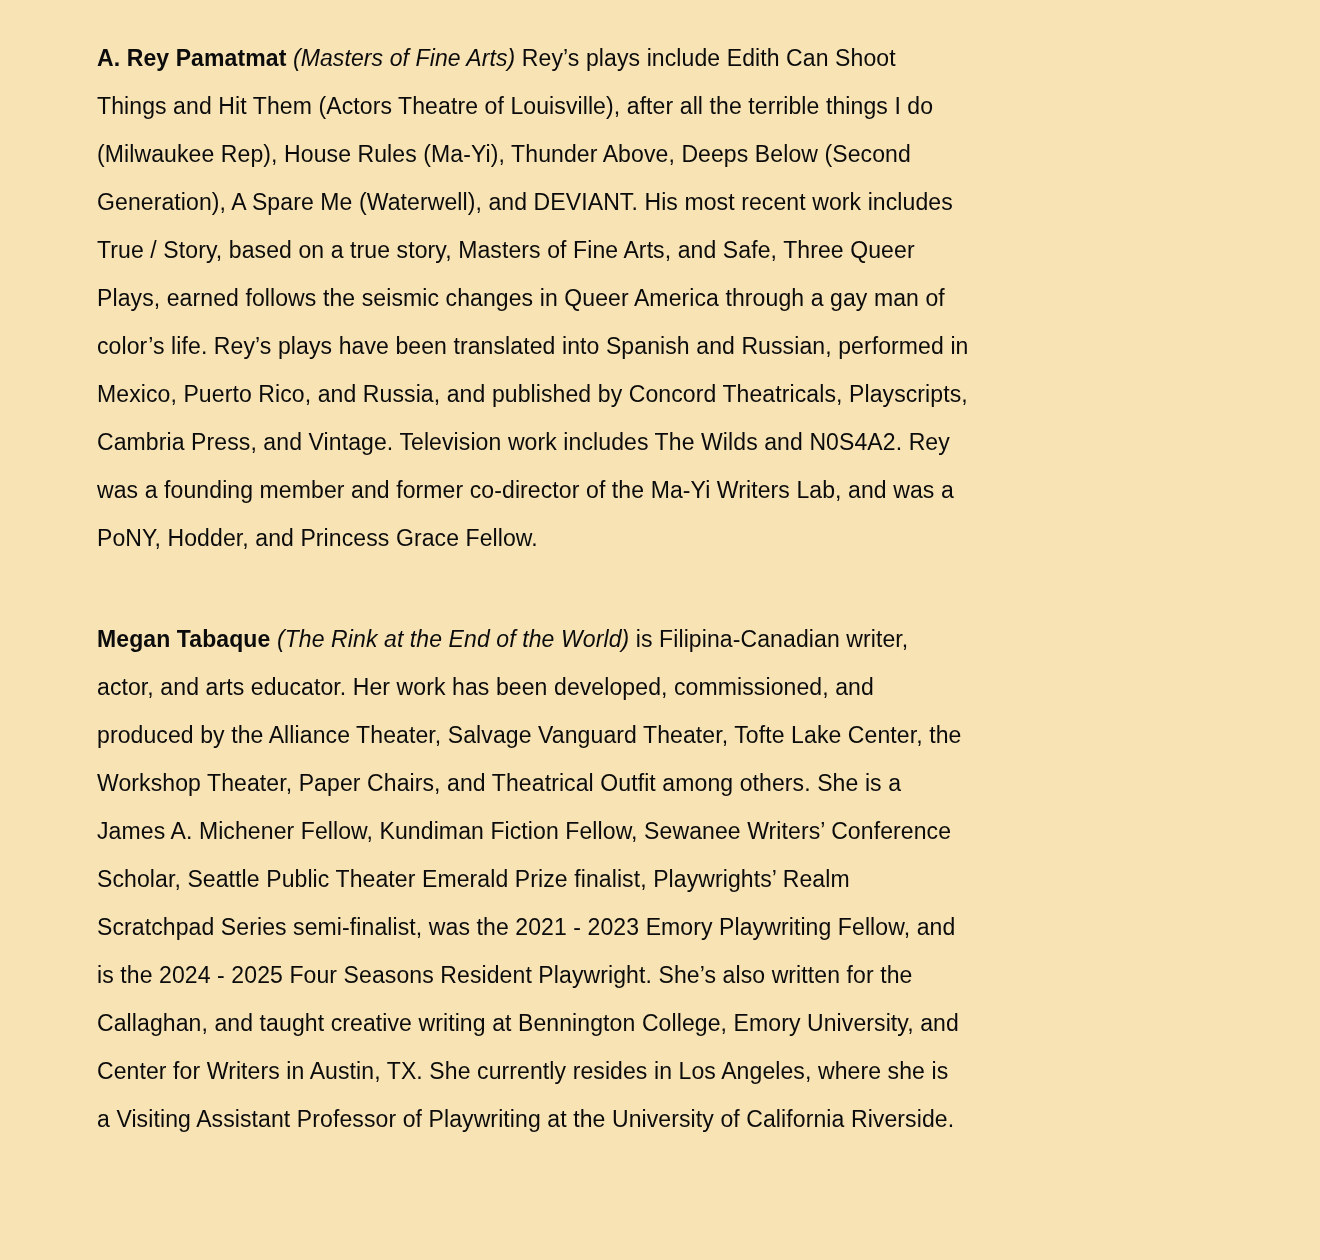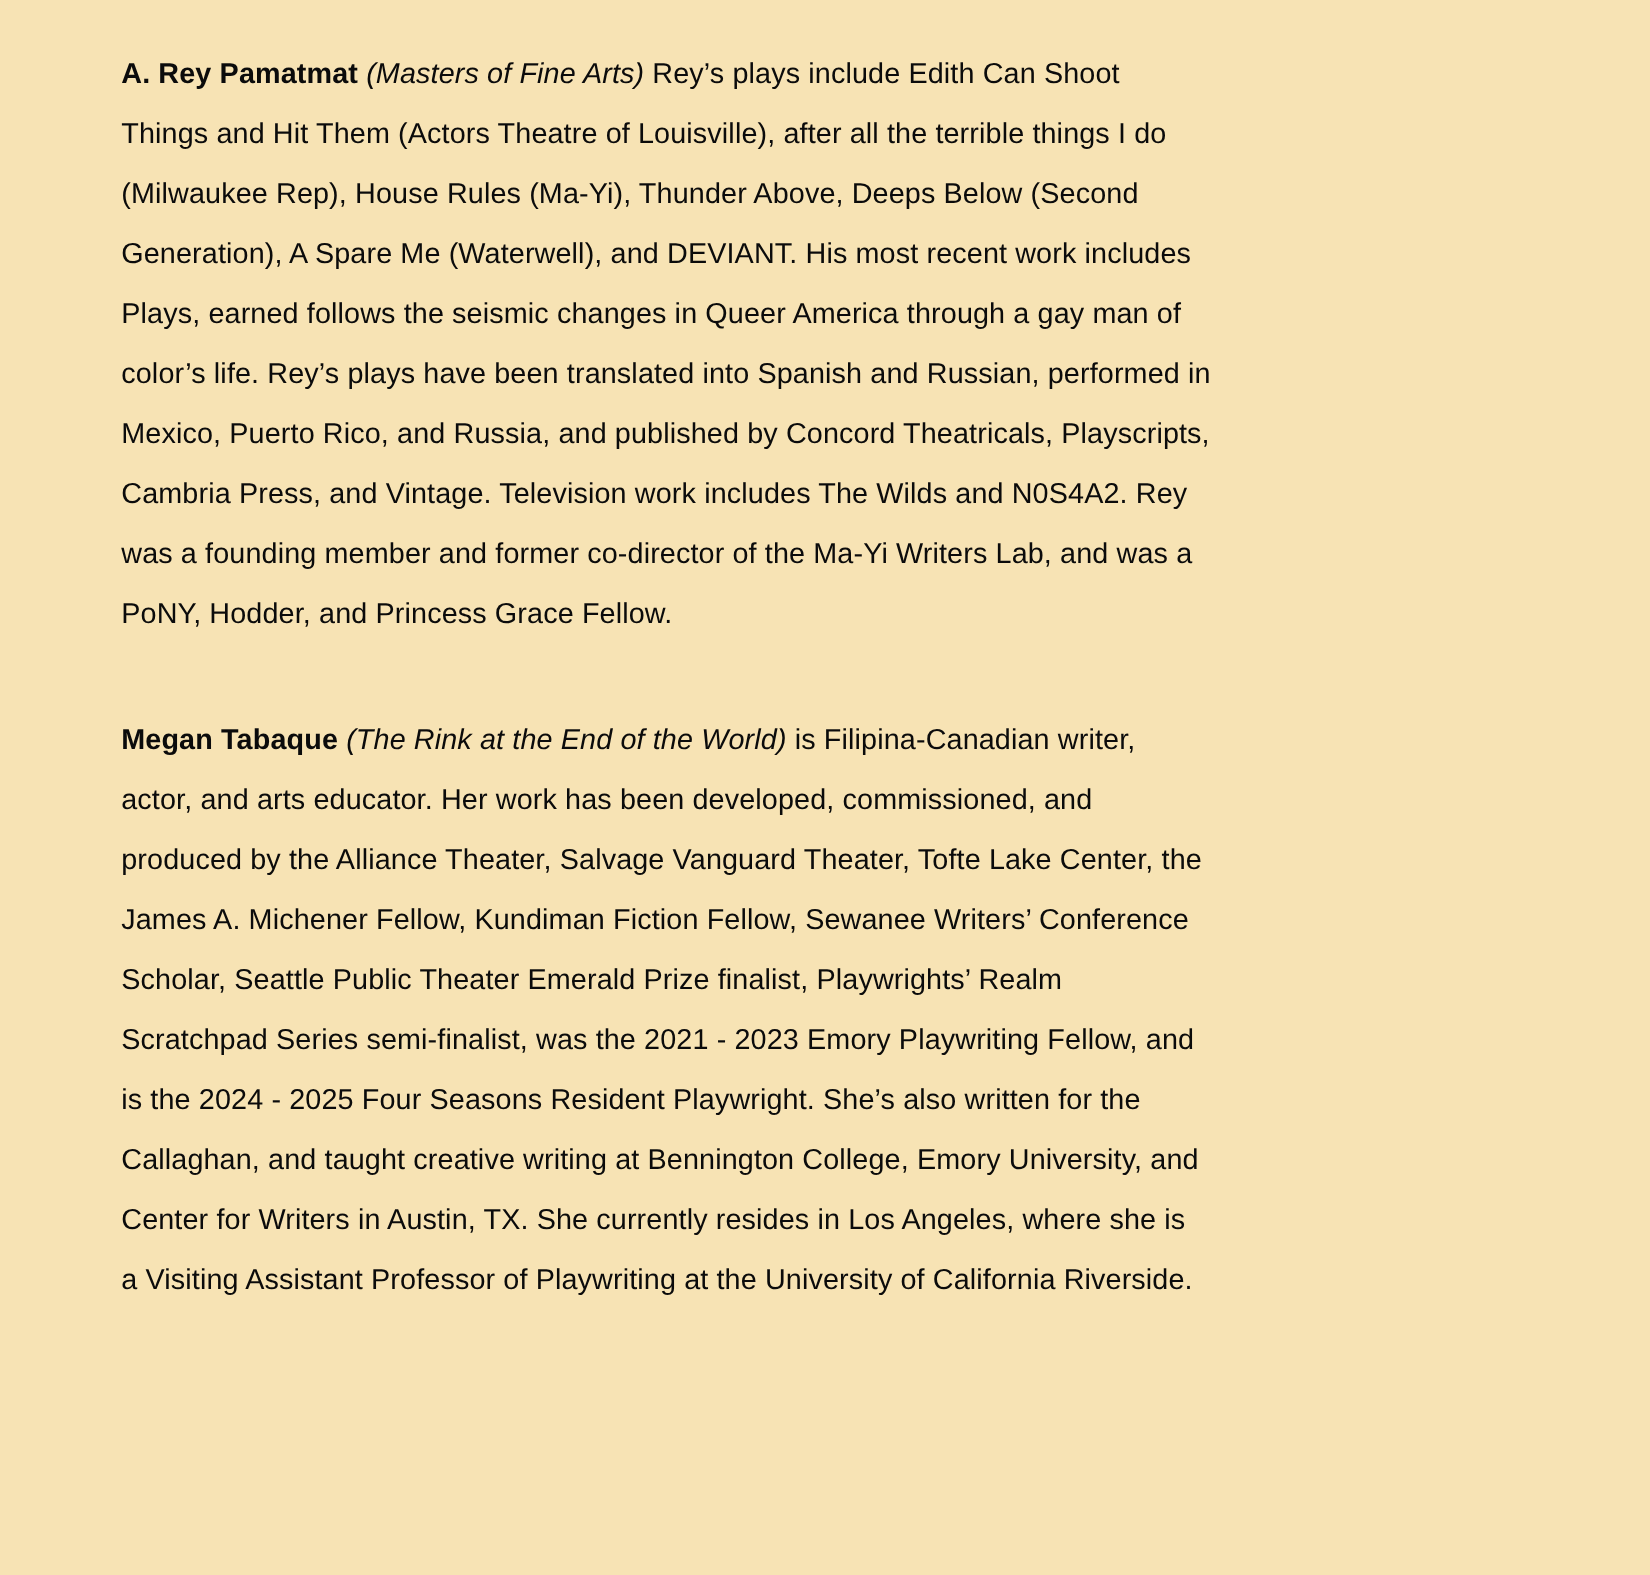--- a/index.html
+++ b/index.html
@@ -35,31 +35,33 @@
 </style>
 </head>
 <body style="background-color: rgb(247, 227, 180);">
 
 <main class="doc" style="color: rgb(11, 11, 11);">
   <section class="bio">
       <div class="line"><span class="b">A. Rey Pamatmat</span><span class="r"> </span><span class="i">(Masters of Fine Arts)</span><span class="r"> Rey’s plays include Edith Can Shoot</span></div>
       <div class="line"><span class="r">Things and Hit Them (Actors Theatre of Louisville), after all the terrible things I do</span></div>
       <div class="line"><span class="r">(Milwaukee Rep), House Rules (Ma-Yi), Thunder Above, Deeps Below (Second</span></div>
       <div class="line"><span class="r">Generation), A Spare Me (Waterwell), and DEVIANT. His most recent work includes</span></div>
+      <div class="line"><span class="r">True / Story, based on a true story, Masters of Fine Arts, and Safe, Three Queer</span></div>
       <div class="line"><span class="r">Plays, earned follows the seismic changes in Queer America through a gay man of</span></div>
       <div class="line"><span class="r">color’s life. Rey’s plays have been translated into Spanish and Russian, performed in</span></div>
       <div class="line"><span class="r">Mexico, Puerto Rico, and Russia, and published by Concord Theatricals, Playscripts,</span></div>
       <div class="line"><span class="r">Cambria Press, and Vintage. Television work includes The Wilds and N0S4A2. Rey</span></div>
       <div class="line"><span class="r">was a founding member and former co-director of the Ma-Yi Writers Lab, and was a</span></div>
       <div class="line"><span class="r">PoNY, Hodder, and Princess Grace Fellow.</span></div>
     </section>
   <section class="bio">
       <div class="line"><span class="b">Megan Tabaque</span><span class="r"> </span><span class="i">(The Rink at the End of the World)</span><span class="r"> is Filipina-Canadian writer,</span></div>
       <div class="line"><span class="r">actor, and arts educator. Her work has been developed, commissioned, and</span></div>
       <div class="line"><span class="r">produced by the Alliance Theater, Salvage Vanguard Theater, Tofte Lake Center, the</span></div>
+      <div class="line"><span class="r">Workshop Theater, Paper Chairs, and Theatrical Outfit among others. She is a</span></div>
       <div class="line"><span class="r">James A. Michener Fellow, Kundiman Fiction Fellow, Sewanee Writers’ Conference</span></div>
       <div class="line"><span class="r">Scholar, Seattle Public Theater Emerald Prize finalist, Playwrights’ Realm</span></div>
       <div class="line"><span class="r">Scratchpad Series semi-finalist, was the 2021 - 2023 Emory Playwriting Fellow, and</span></div>
       <div class="line"><span class="r">is the 2024 - 2025 Four Seasons Resident Playwright. She’s also written for the</span></div>
       <div class="line"><span class="r">Callaghan, and taught creative writing at Bennington College, Emory University, and</span></div>
       <div class="line"><span class="r">Center for Writers in Austin, TX. She currently resides in Los Angeles, where she is</span></div>
       <div class="line"><span class="r">a Visiting Assistant Professor of Playwriting at the University of California Riverside.</span></div>
     </section>
 </main>
 

